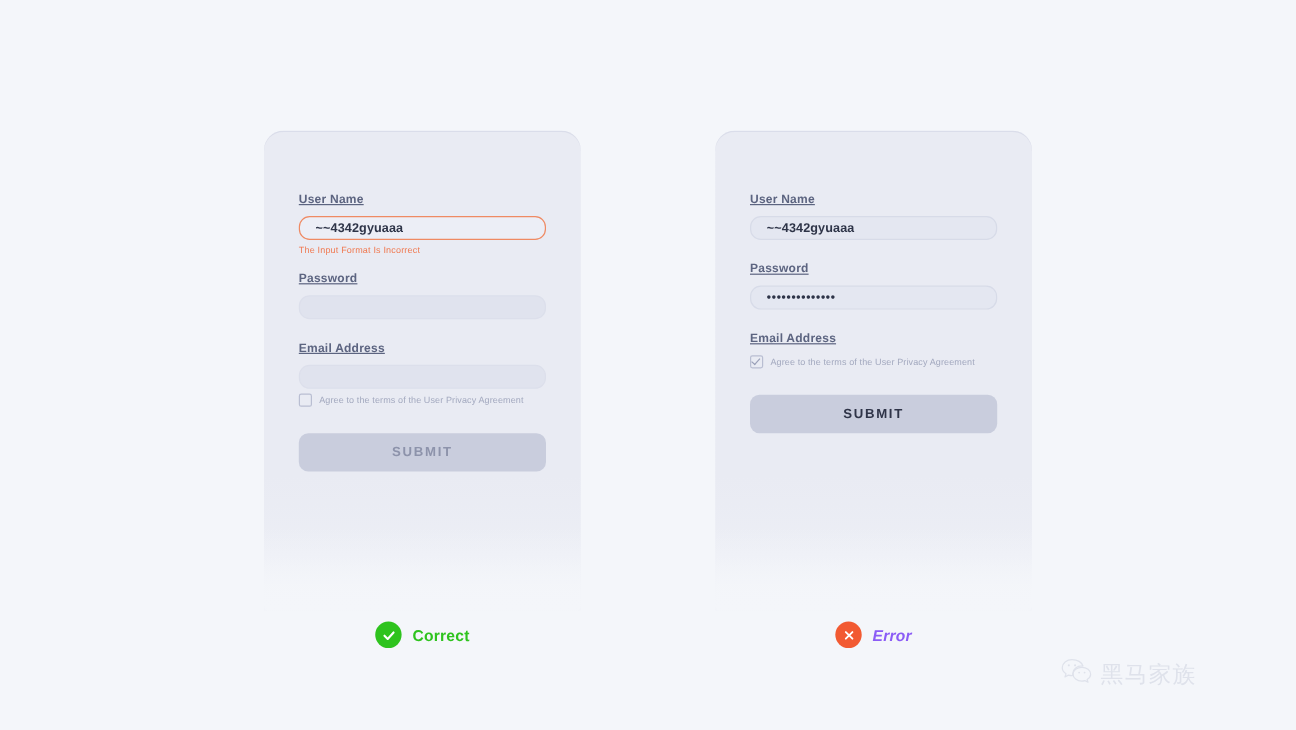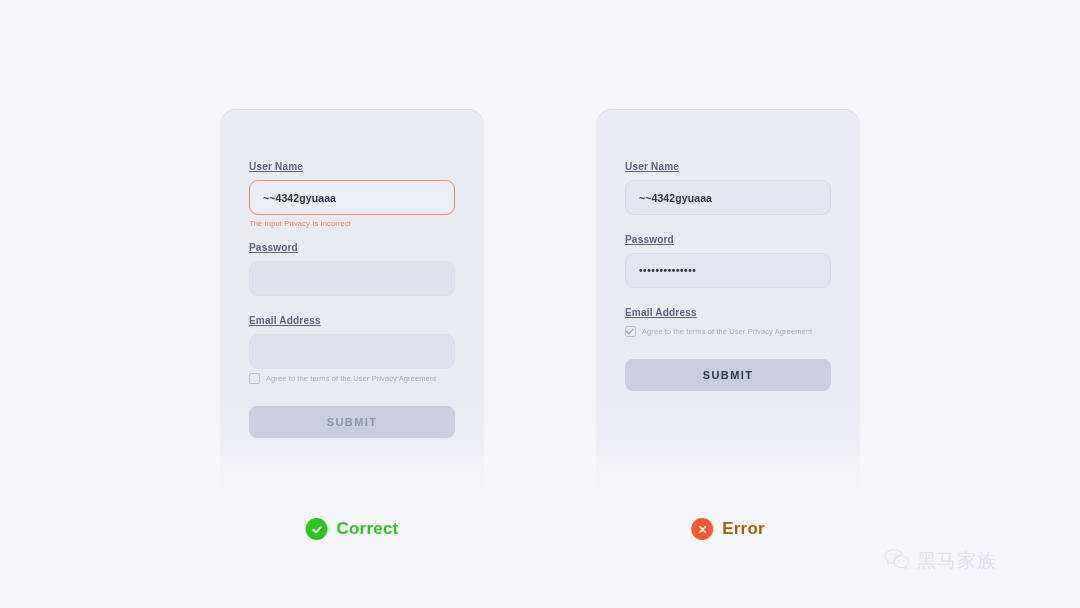--- a/index.html
+++ b/index.html
@@ -56,21 +56,21 @@
   .field-label {
     font-size: 10px;
     font-weight: bold;
     color: #5c6480;
     letter-spacing: 0.2px;
     margin-bottom: 8px;
     text-decoration: underline;
   }
 
   .input {
-    height: 35px;
+    height: 20px;
     border-radius: 9px;
     background: #e0e3ee;
     border: 1px solid #dcdfeb;
     display: flex;
     align-items: center;
     padding: 0 13px;
     box-sizing: border-box;
     font-size: 10.5px;
     font-weight: bold;
     color: #2e3448;
@@ -169,26 +169,26 @@
     border-radius: 50%;
     display: flex;
     align-items: center;
     justify-content: center;
     flex: 0 0 auto;
   }
   .status-badge.ok  { background: #2ec31e; }
   .status-badge.err { background: #f25a32; }
 
   .status-label {
-    font-size: 17px;
+    font-size: 13px;
     font-weight: bold;
     letter-spacing: 0.2px;
   }
   .status-label.ok  { color: #2ec31e; }
-  .status-label.err { color: #a16207; }
+  .status-label.err { color: #8b5cf6; font-style: italic; }
 
   
   .watermark {
     position: absolute;
     left: 884px;
     top: 548px;
     display: flex;
     align-items: center;
     gap: 7px;
     opacity: 0.72;
@@ -205,21 +205,21 @@
 
 <div class="stage">
 
   <div class="card card-left">
     <div class="card-inner">
 
       <div class="field-label">User Name</div>
       <div class="input error">
         <span class="value">~~4342gyuaaa</span>
       </div>
-      <div class="error-text">The Input Privacy Is Incorrect</div>
+      <div class="error-text">The Input Format Is Incorrect</div>
 
       <div class="spacer-sm"></div>
 
       <div class="field-label">Password</div>
       <div class="input">
         <span class="dots"></span>
       </div>
 
       <div class="spacer-md"></div>
 

